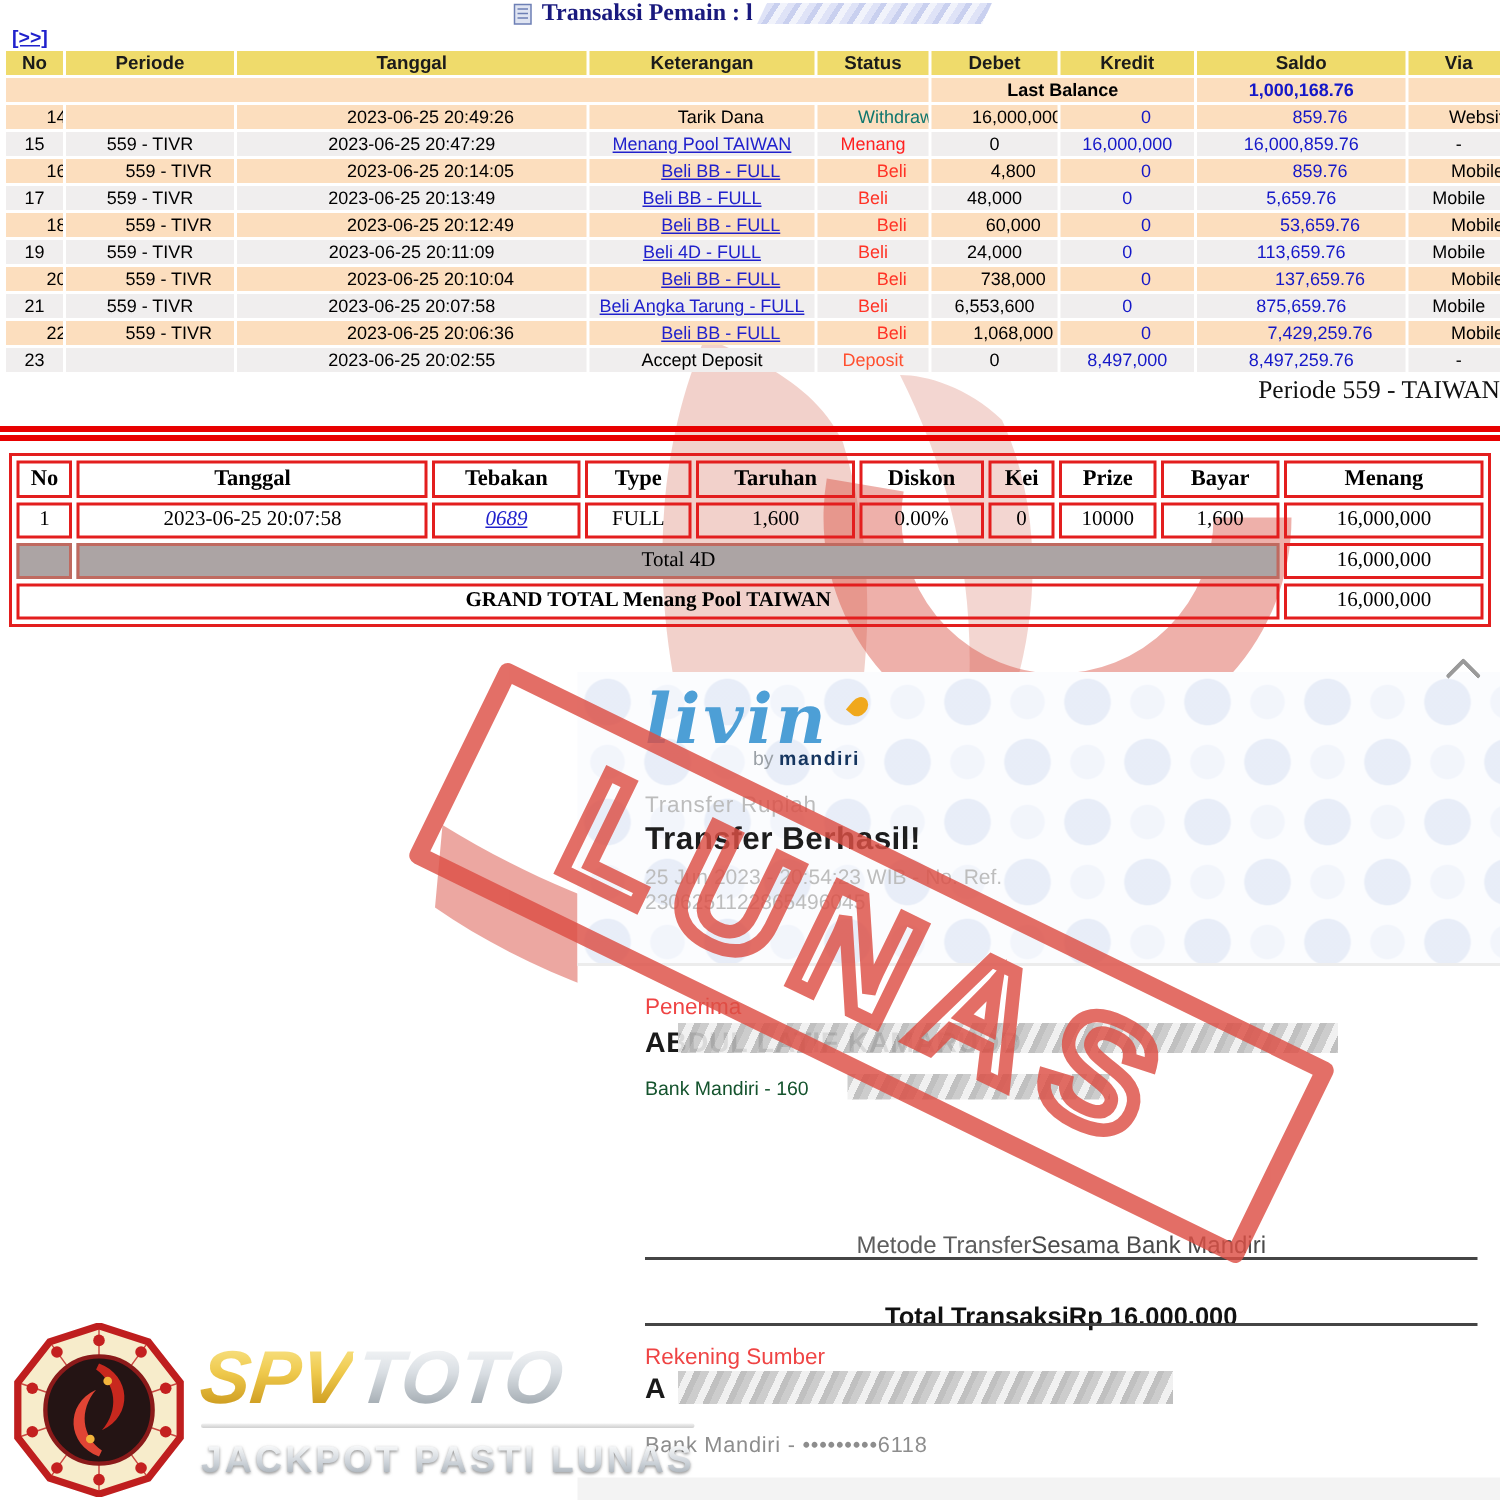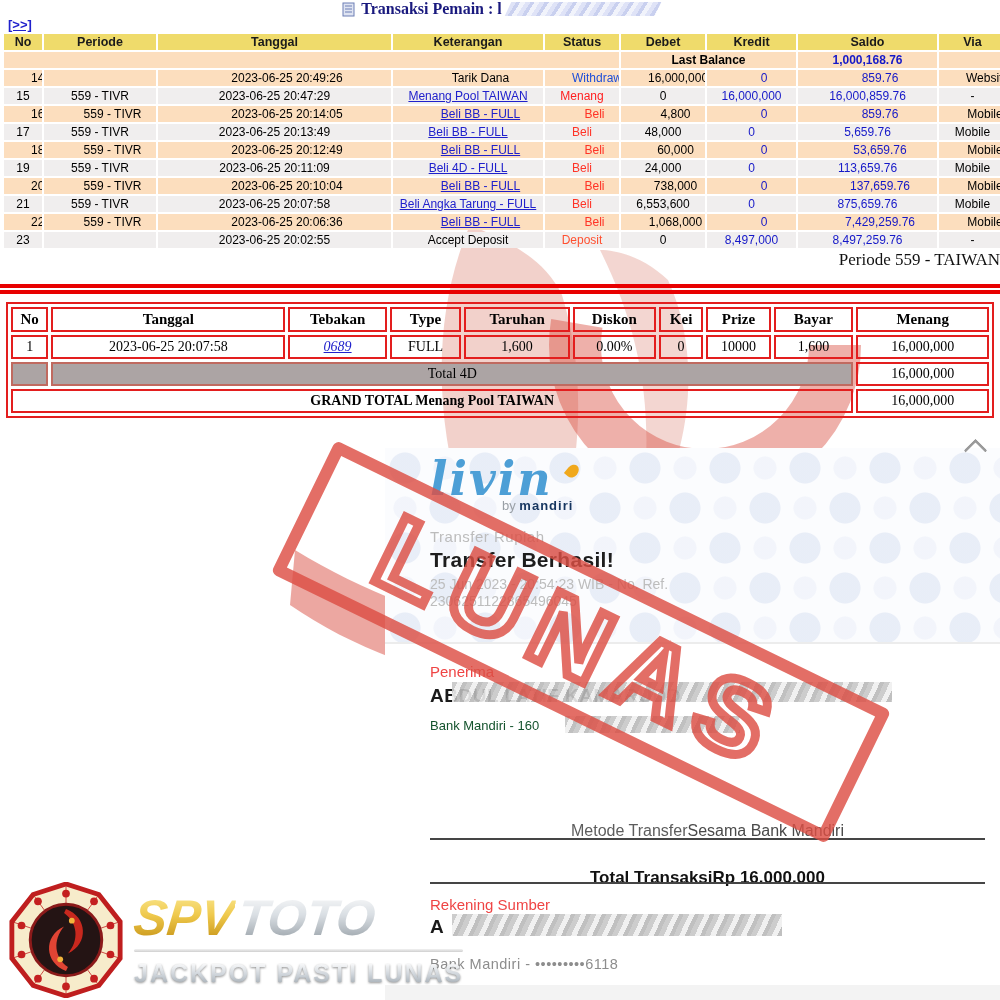--- a/index.html
+++ b/index.html
@@ -25,21 +25,21 @@
   
   table.tx{position:absolute;top:32px;left:2px;width:996px;border-spacing:2px;z-index:2;
     font-size:12px;table-layout:fixed;}
   table.tx td{padding:1px 2px;height:15px;text-align:center;overflow:hidden;white-space:nowrap;}
   table.tx tr.hd td{background:var(--yellow);font-weight:bold;font-size:12.5px;color:#1b1b1b;}
   tr.rp td{background:var(--peach);padding-left:27px;}
   tr.rg td{background:var(--grayrow);}
   td.num{color:var(--blue);}
   td.saldo{color:var(--blue);}
   a.klink{color:var(--link);text-decoration:underline;cursor:pointer;}
-  .st-withdraw{color:#1d4ed8;margin-top:35px;} .st-menang{color:#FF2020;}
+  .st-withdraw{color:#0f766e;margin-top:35px;} .st-menang{color:#FF2020;}
   .st-beli{color:#FF3326;} .st-deposit{color:#FF5030;}
   tr.lastbal td{background:var(--peach);font-weight:bold;}
   tr.lastbal td.lbv{color:var(--blue);}
 
   
   .periode-title{position:absolute;top:250px;left:0;width:100%;text-align:right;z-index:2;
     font-family:"Liberation Serif",serif;font-size:17px;color:#111;}
   .red-divider{position:absolute;top:284px;left:0;width:1000px;height:10px;z-index:2;
     border-top:4px solid #E80000;border-bottom:4px solid #E80000;}
 

